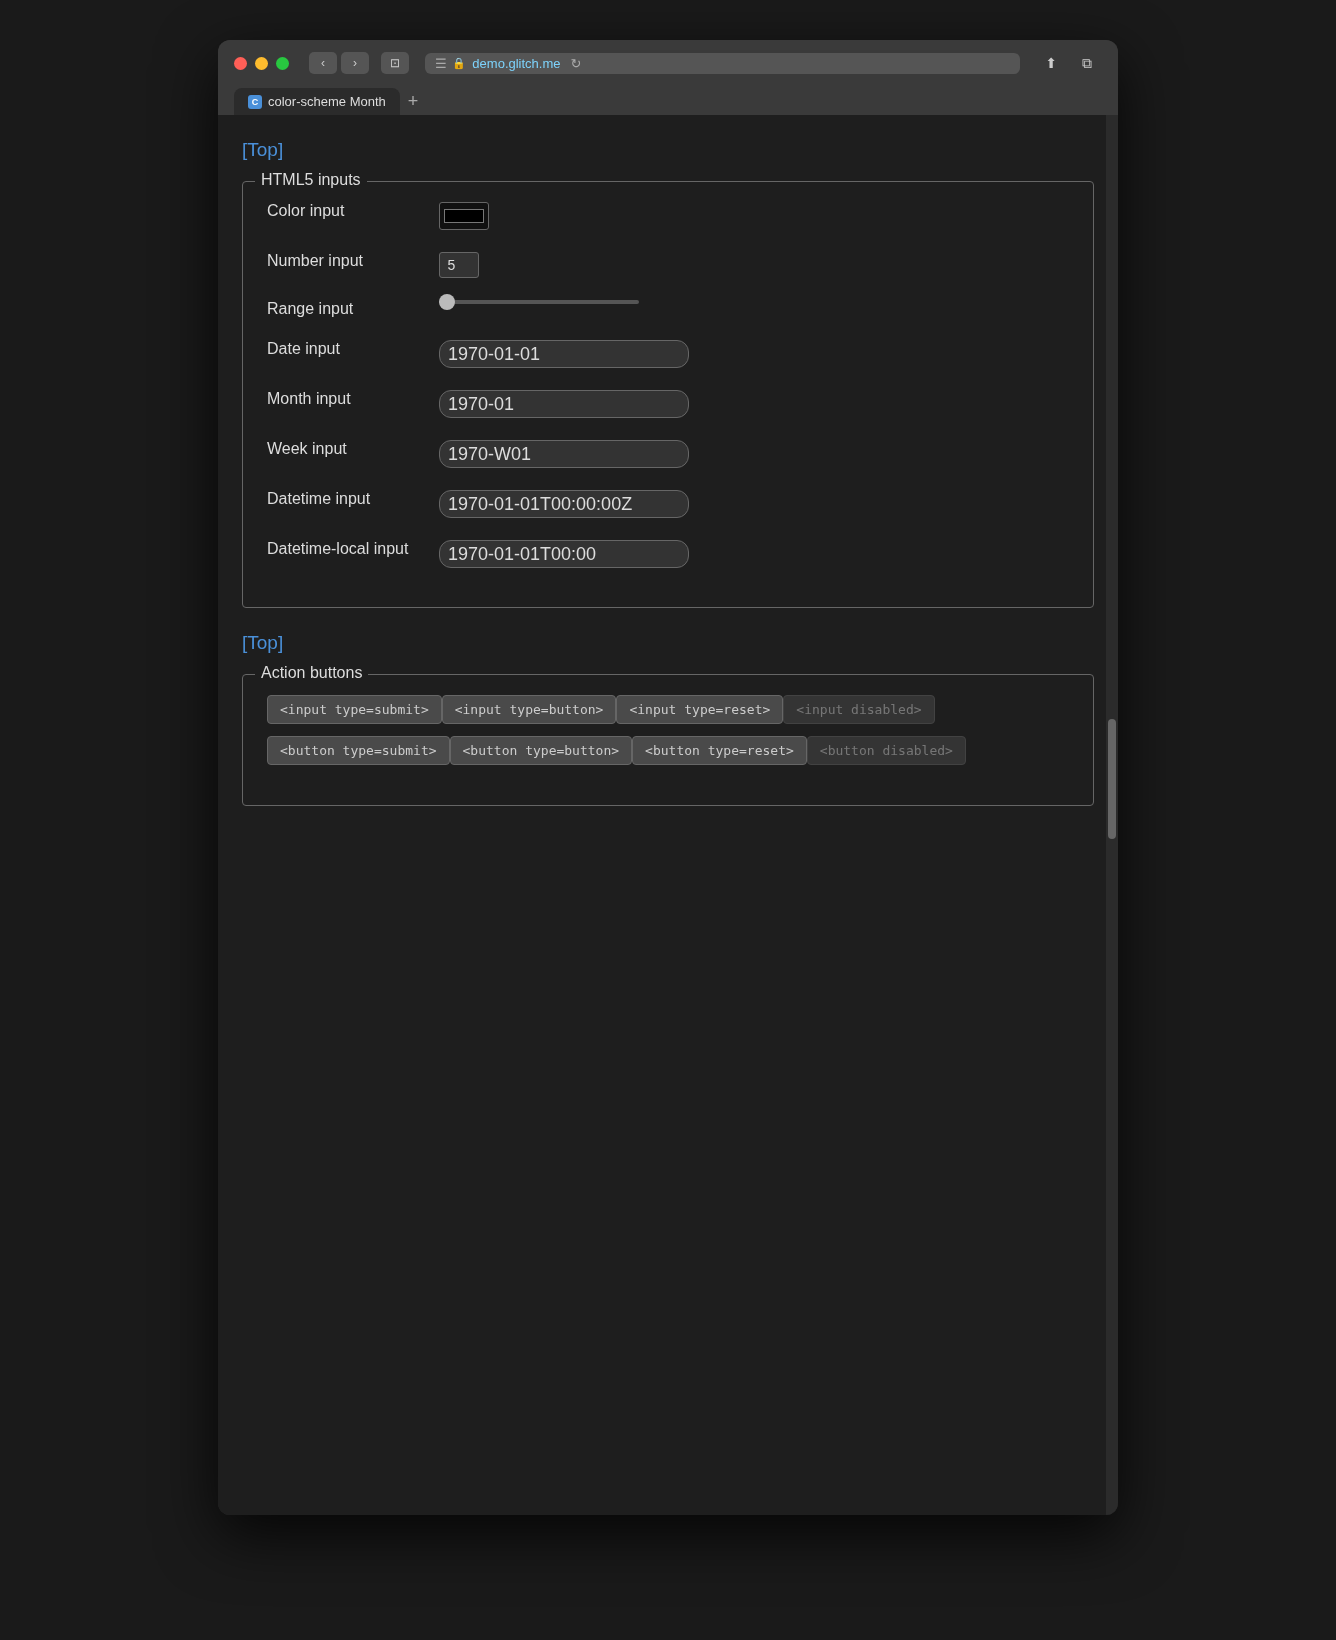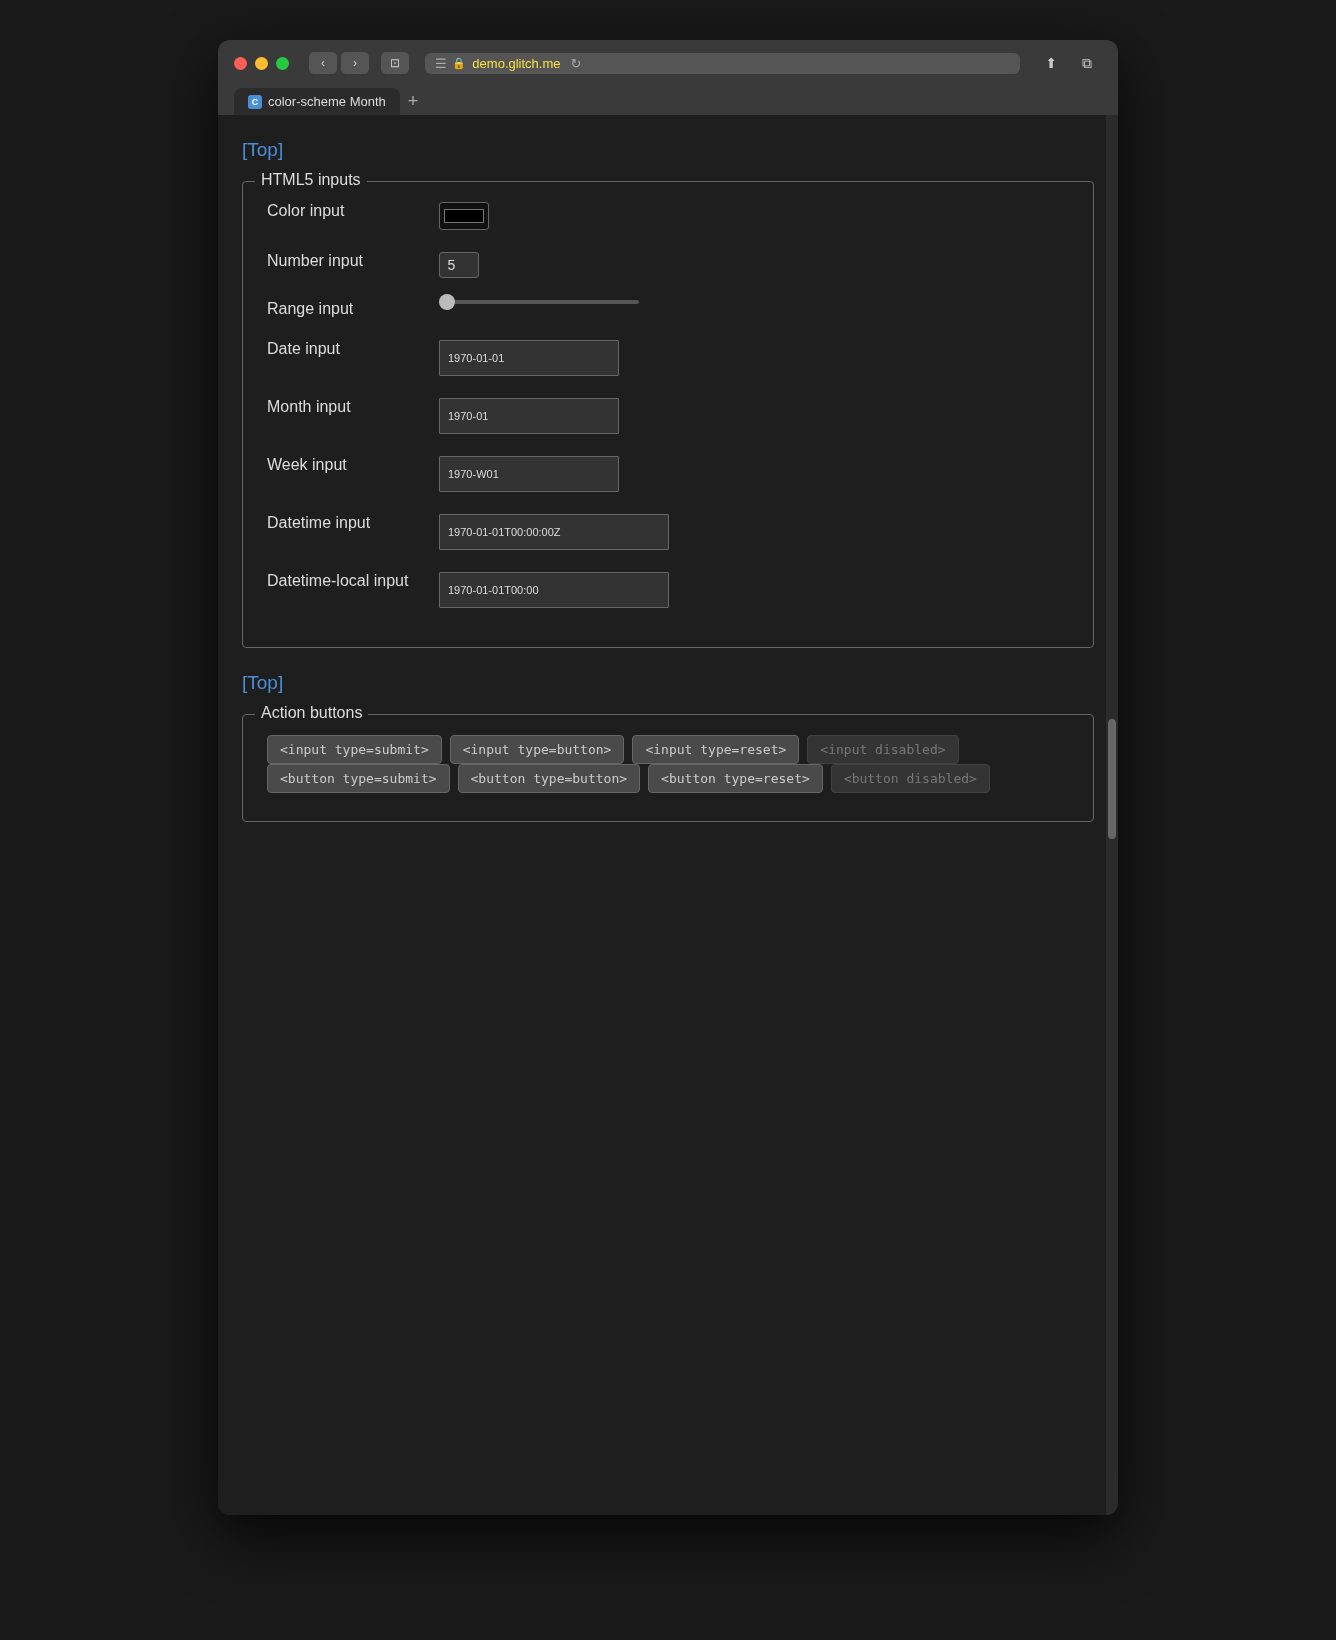--- a/index.html
+++ b/index.html
@@ -92,21 +92,21 @@
       padding: 3px 10px;
       gap: 6px;
     }
 
     .lock-icon {
       color: #aaa;
       font-size: 11px;
     }
 
     .address-text {
-      color: #fde047;
+      color: #7dd3fc;
       font-size: 13px;
     }
 
     .reload-btn {
       background: none;
       border: none;
       color: #aaa;
       cursor: pointer;
       font-size: 13px;
       margin-left: 4px;
@@ -264,37 +264,37 @@
       height: 16px;
       border-radius: 50%;
       background: #bbb;
       cursor: pointer;
     }
 
     
     .date-input {
       background: #333;
       border: 1px solid #666;
-      border-radius: 1px;
+      border-radius: 12px;
       color: #ddd;
-      font-size: 11px;
+      font-size: 18px;
       padding: 4px 8px;
-      height: 36px;
+      height: 28px;
       min-width: 180px;
     }
 
     .date-input-wide {
       min-width: 230px;
     }
 
     
     .button-group {
       display: flex;
       flex-wrap: wrap;
-      gap: 8px;
+      margin-bottom: 12px;
     }
 
     .action-btn {
       background: #4a4a4a;
       border: 1px solid #666;
       border-radius: 4px;
       color: #ccc;
       font-size: 13px;
       padding: 6px 12px;
       cursor: pointer;

